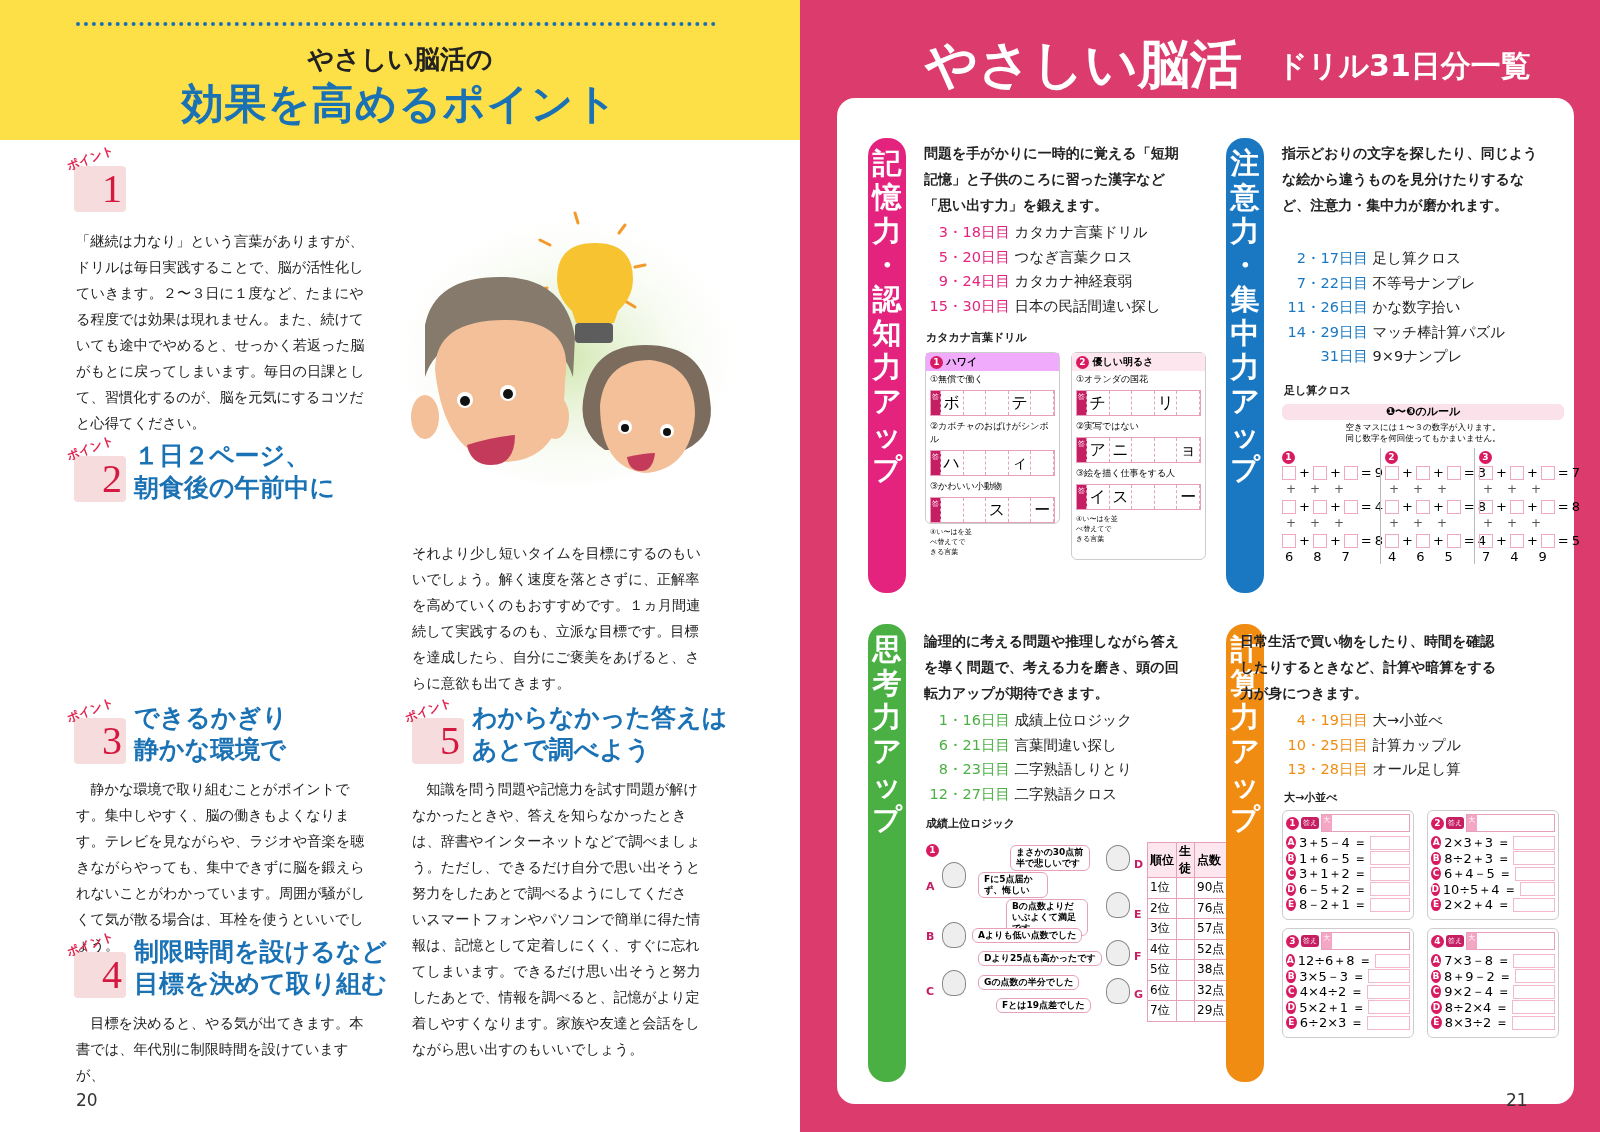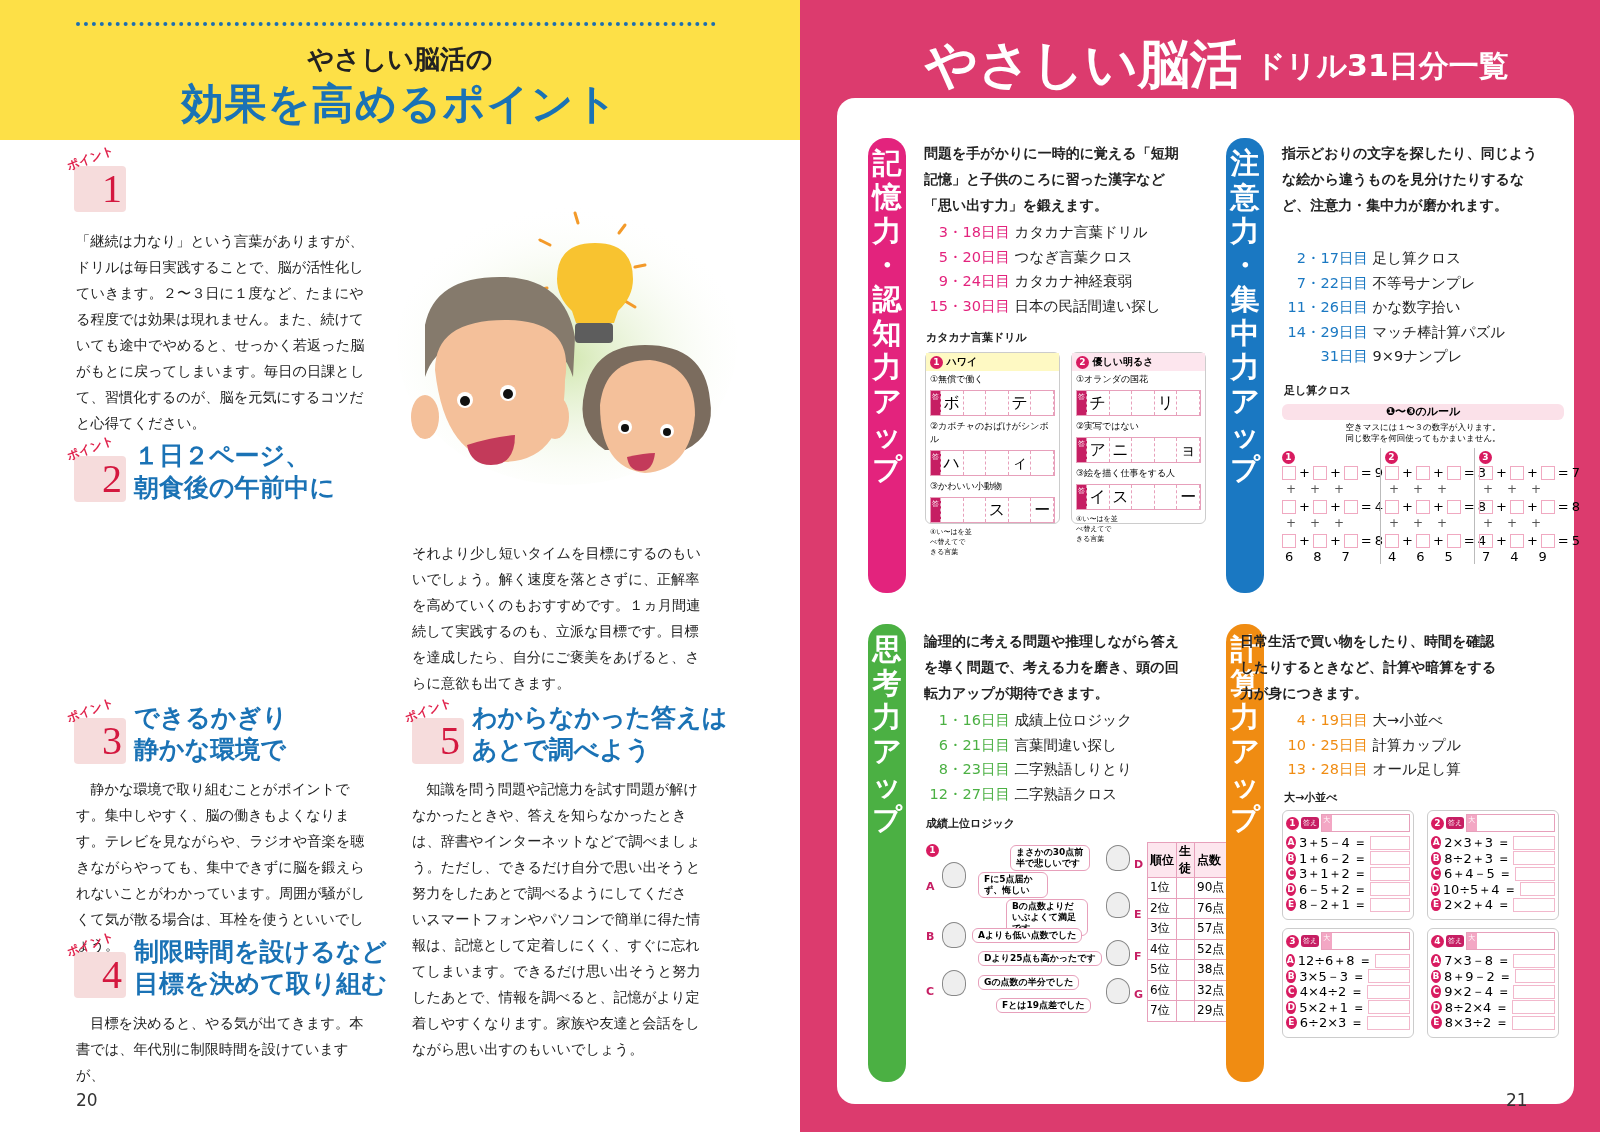--- a/index.html
+++ b/index.html
@@ -12,21 +12,21 @@
 .point{position:absolute;display:flex;align-items:flex-start}
 .pbadge{width:52px;height:46px;background:#f6dcdc;border-radius:4px;position:relative;margin-top:16px;flex:none}
 .pbadge .plabel{position:absolute;left:-8px;top:-16px;font-size:12px;font-weight:bold;color:#e0234c;transform:rotate(-20deg);white-space:nowrap}
 .pbadge .pnum{position:absolute;right:4px;top:2px;font-family:"Liberation Serif",serif;font-size:40px;color:#d4183f;line-height:42px}
 .ptitle{margin-left:8px;font-size:25px;font-weight:bold;color:#1a72b5;line-height:32px}
 .body-text{position:absolute;font-family:"DejaVu Serif",serif;font-size:14.2px;line-height:26px;color:#222}
 .pagenum{position:absolute;font-size:17px;color:#333}
 .illus{position:absolute;left:395px;top:195px;width:345px;height:290px}
 .right{position:absolute;left:800px;top:0;width:800px;height:1132px;background:#dc3b6e}
 .r-title{position:absolute;left:125px;top:30px;font-family:"DejaVu Serif",serif;font-size:52px;color:#fff;font-weight:bold}
-.r-sub{position:absolute;left:455px;top:46px;font-size:30px;color:#fff;font-weight:bold}
+.r-sub{position:absolute;left:477px;top:46px;font-size:30px;color:#fff;font-weight:bold}
 .panel{position:absolute;left:837px;top:98px;width:737px;height:1006px;background:#fff;border-radius:18px}
 .vtab{position:absolute;width:38px;border-radius:18px;color:#fff;font-size:29px;font-weight:bold;display:flex;flex-direction:column;align-items:center;padding-top:8px;line-height:34px}
 .sect-desc{position:absolute;font-size:14px;line-height:26px;color:#222;font-weight:bold}
 .drill{position:absolute;font-size:14.5px;font-weight:normal;line-height:24.5px;white-space:nowrap}
 .drill .days{display:inline-block;text-align:right}
 .drill .name{color:#222}
 .minihead{position:absolute;font-size:11px;font-weight:bold;color:#222}
 .card{position:absolute;border:1px solid #ccc;border-radius:6px;background:#fff;font-size:9px}
 .kq{padding:2px 4px}
 .cells{display:flex;border:1px solid #e7a0bb;height:26px;margin:2px 4px}
@@ -175,21 +175,21 @@
 </div>
 <div class="sect-desc" style="left:924px;top:140px;width:264px">問題を手がかりに一時的に覚える「短期記憶」と子供のころに習った漢字など「思い出す力」を鍛えます。</div>
 <div class="drill" style="left:924px;top:220px;color:#e3237d">
   <div><span class="days" style="width:86px">3・18日目</span> <span class="name">カタカナ言葉ドリル</span></div>
   <div><span class="days" style="width:86px">5・20日目</span> <span class="name">つなぎ言葉クロス</span></div>
   <div><span class="days" style="width:86px">9・24日目</span> <span class="name">カタカナ神経衰弱</span></div>
   <div><span class="days" style="width:86px">15・30日目</span> <span class="name">日本の民話間違い探し</span></div>
 </div>
 <div class="minihead" style="left:926px;top:330px">カタカナ言葉ドリル</div>
 <div class="card" style="left:925px;top:352px;width:135px;height:172px">
-  <div class="kq" style="background:#fef9c3;font-size:10px;font-weight:bold"><span class="num-circle">1</span> <span>ハワイ</span></div>
+  <div class="kq" style="background:#f0abfc;font-size:10px;font-weight:bold"><span class="num-circle">1</span> <span>ハワイ</span></div>
   <div class="kq">①無償で働く</div>
   <div class="cells">
       <span>答</span>
       <span>ボ</span>
       <span></span>
       <span></span>
       <span>テ</span>
       <span></span>
     </div>
   <div class="kq">②カボチャのおばけがシンボル</div>
@@ -205,21 +205,21 @@
   <div class="cells">
       <span>答</span>
       <span></span>
       <span></span>
       <span>ス</span>
       <span></span>
       <span>ー</span>
     </div>
   <div class="kq" style="font-size:7px;width:50px">④い〜はを並べ替えてできる言葉</div>
 </div>
-<div class="card" style="left:1071px;top:352px;width:135px;height:172px">
+<div class="card" style="left:1071px;top:352px;width:135px;height:208px">
   <div class="kq" style="background:#fde6ee;font-size:10px;font-weight:bold"><span class="num-circle">2</span> <span>優しい明るさ</span></div>
   <div class="kq">①オランダの国花</div>
   <div class="cells">
       <span>答</span>
       <span>チ</span>
       <span></span>
       <span></span>
       <span>リ</span>
       <span></span>
     </div>
@@ -416,21 +416,21 @@
       <span style="background:#c61e63;color:#fff;font-size:7px;padding:1px 2px;border-radius:3px">答え</span>
       <span style="flex:1;height:18px;border:1px solid #e7a0bb;background:linear-gradient(90deg,#f3a7c4 10px,#fff 10px);font-size:7px;color:#fff;padding-left:1px">大</span>
     </div>
   <div class="eq">
       <span class="num-circle">A</span>
       <span>3＋5－4 ＝</span>
       <span class="ans"></span>
     </div>
   <div class="eq">
       <span class="num-circle">B</span>
-      <span>1＋6－2 ＝</span>
+      <span>1＋6－5 ＝</span>
       <span class="ans"></span>
     </div>
   <div class="eq">
       <span class="num-circle">C</span>
       <span>3＋1＋2 ＝</span>
       <span class="ans"></span>
     </div>
   <div class="eq">
       <span class="num-circle">D</span>
       <span>6－5＋2 ＝</span>

